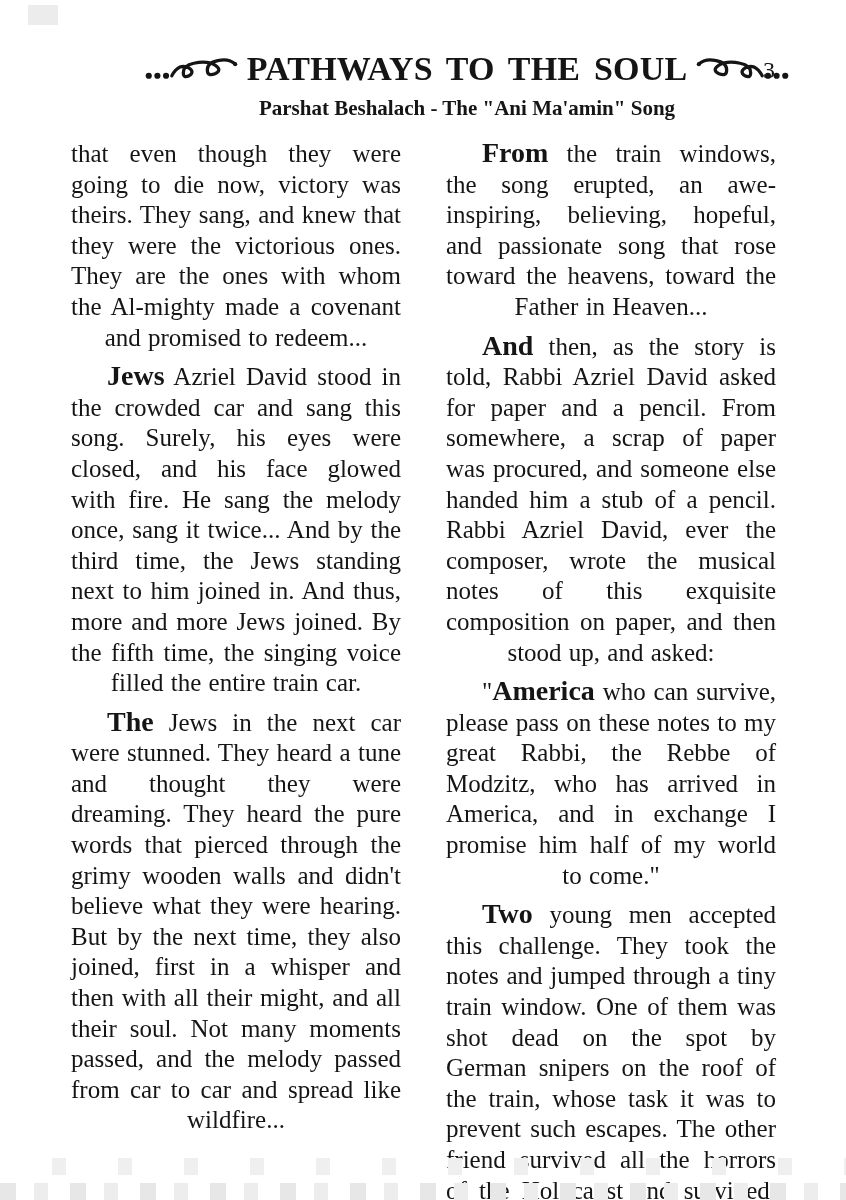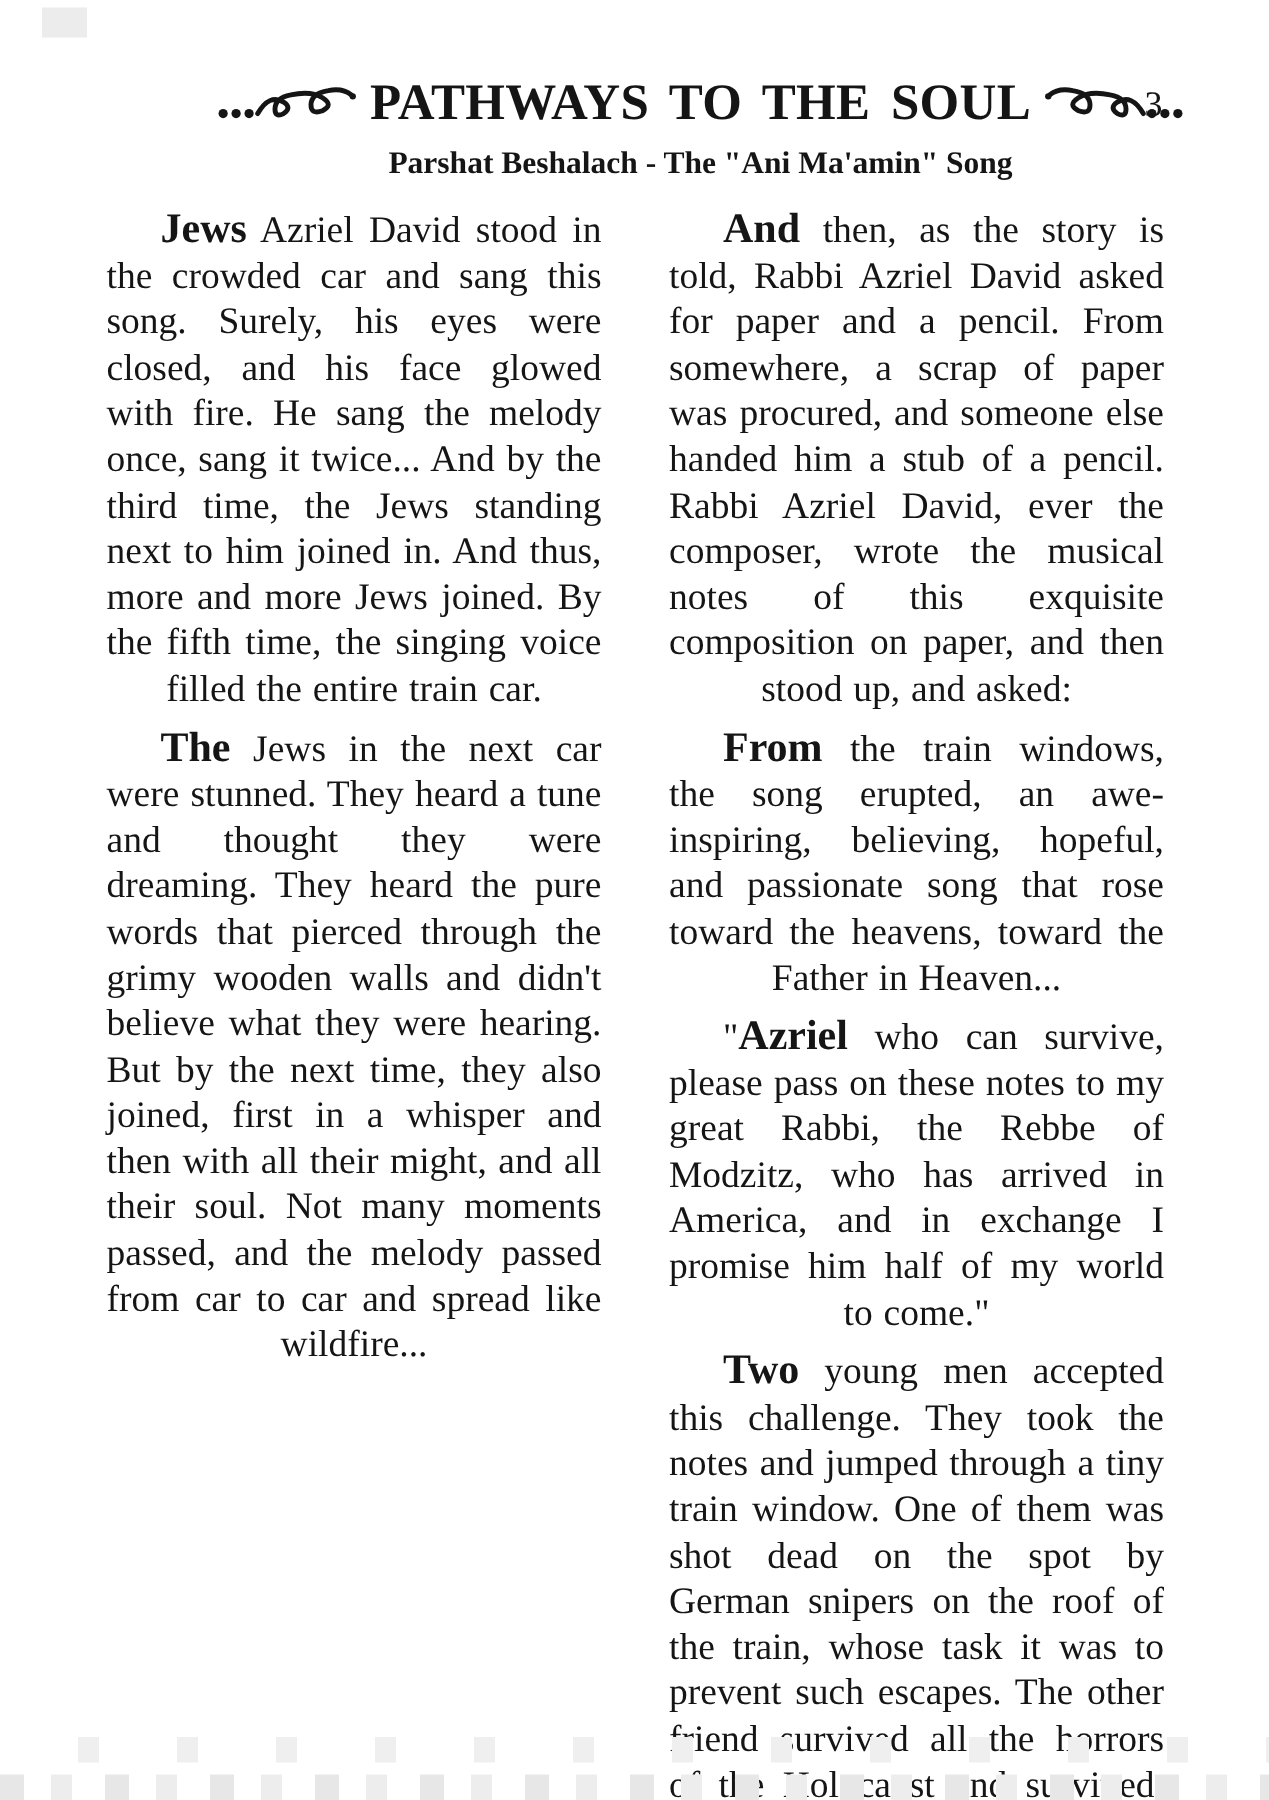--- a/index.html
+++ b/index.html
@@ -97,28 +97,29 @@
       </svg>
     </div>
     <div class="subtitle">Parshat Beshalach - The "Ani Ma'amin" Song</div>
   </div>
 
   <div class="page-number">3</div>
 
   <div class="columns">
 
     <div class="col">
+      <p class="noindent"><span class="lead"></span><span>that even though they were going to die now, victory was theirs. They sang, and knew that they were the victorious ones. They are the ones with whom the Al-mighty made a covenant and promised to redeem...</span></p>
       <p><span class="lead">Jews</span><span> Azriel David stood in the crowded car and sang this song. Surely, his eyes were closed, and his face glowed with fire. He sang the melody once, sang it twice... And by the third time, the Jews standing next to him joined in. And thus, more and more Jews joined. By the fifth time, the singing voice filled the entire train car.</span></p>
       <p><span class="lead">The</span><span> Jews in the next car were stunned. They heard a tune and thought they were dreaming. They heard the pure words that pierced through the grimy wooden walls and didn't believe what they were hearing. But by the next time, they also joined, first in a whisper and then with all their might, and all their soul. Not many moments passed, and the melody passed from car to car and spread like wildfire...</span></p>
     </div>
 
     <div class="col">
+      <p><span class="lead">From</span><span> the train windows, the song erupted, an awe-inspiring, believing, hopeful, and passionate song that rose toward the heavens, toward the Father in Heaven...</span></p>
       <p><span class="lead">And</span><span> then, as the story is told, Rabbi Azriel David asked for paper and a pencil. From somewhere, a scrap of paper was procured, and someone else handed him a stub of a pencil. Rabbi Azriel David, ever the composer, wrote the musical notes of this exquisite composition on paper, and then stood up, and asked:</span></p>
-      <p><span class="lead">From</span><span> the train windows, the song erupted, an awe-inspiring, believing, hopeful, and passionate song that rose toward the heavens, toward the Father in Heaven...</span></p>
-      <p><span>"</span><span class="lead">Azriel</span><span> who can survive, please pass on these notes to my great Rabbi, the Rebbe of Modzitz, who has arrived in America, and in exchange I promise him half of my world to come."</span></p>
+      <p><span>"</span><span class="lead">America</span><span> who can survive, please pass on these notes to my great Rabbi, the Rebbe of Modzitz, who has arrived in America, and in exchange I promise him half of my world to come."</span></p>
       <p><span class="lead">Two</span><span> young men accepted this challenge. They took the notes and jumped through a tiny train window. One of them was shot dead on the spot by German snipers on the roof of the train, whose task it was to prevent such escapes. The other friend survived all the horrors of the Holocaust and survived. Finally, one day, he</span></p>
     </div>
 
   </div>
 
   <div class="artifact-row-upper"></div>
   <div class="artifact-row-lower"></div>
 
 </div>
 

